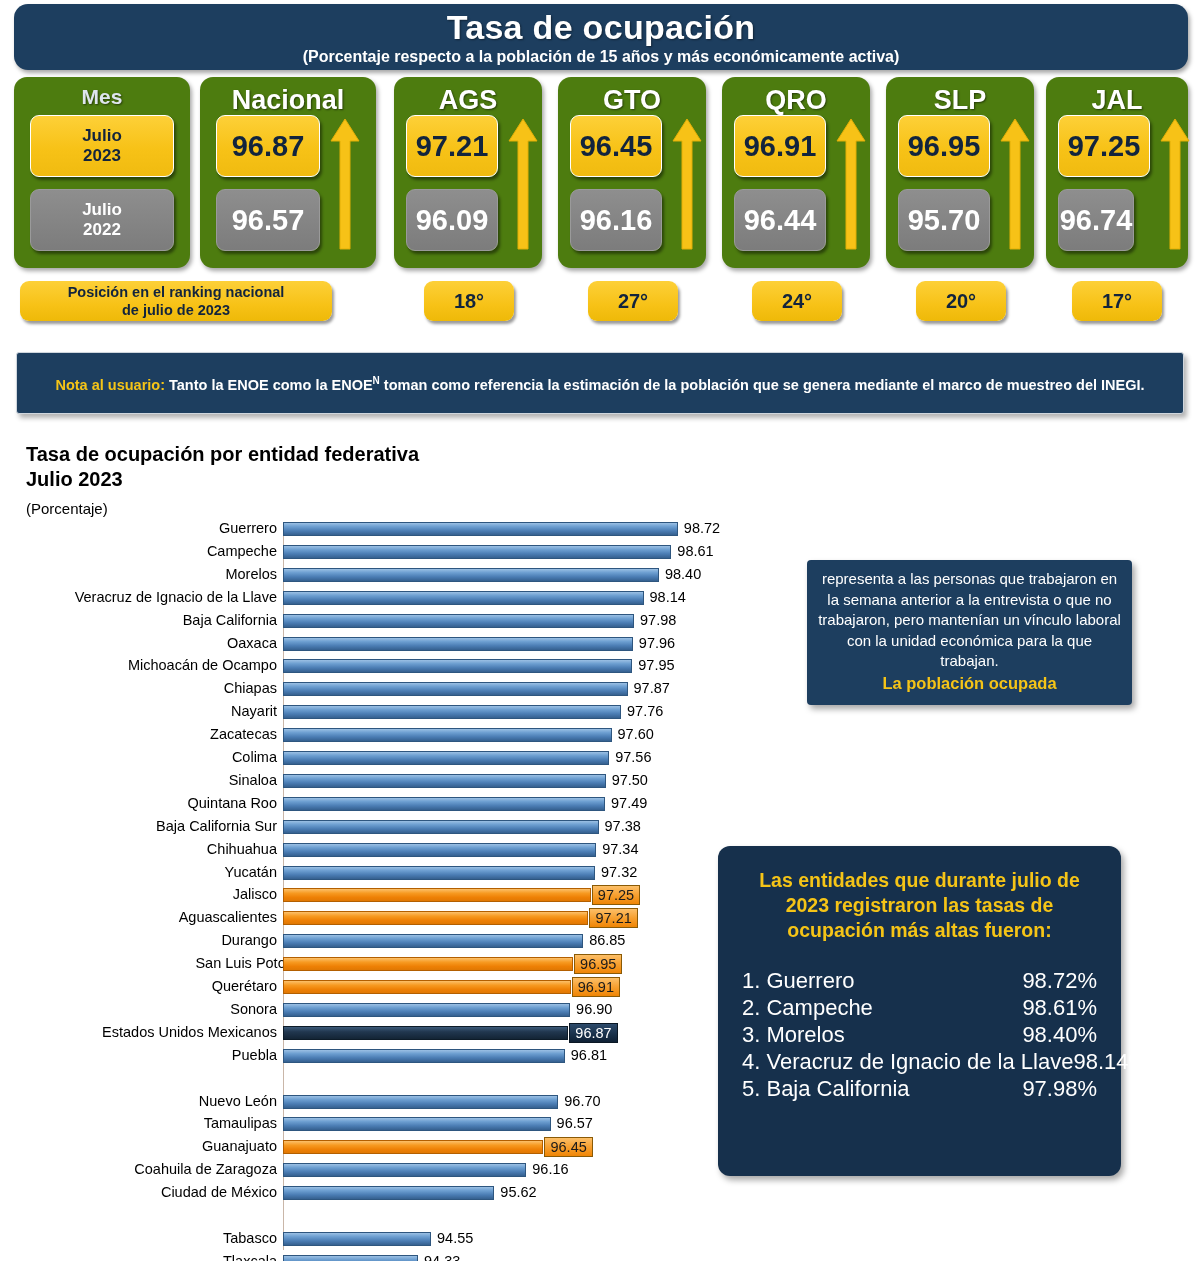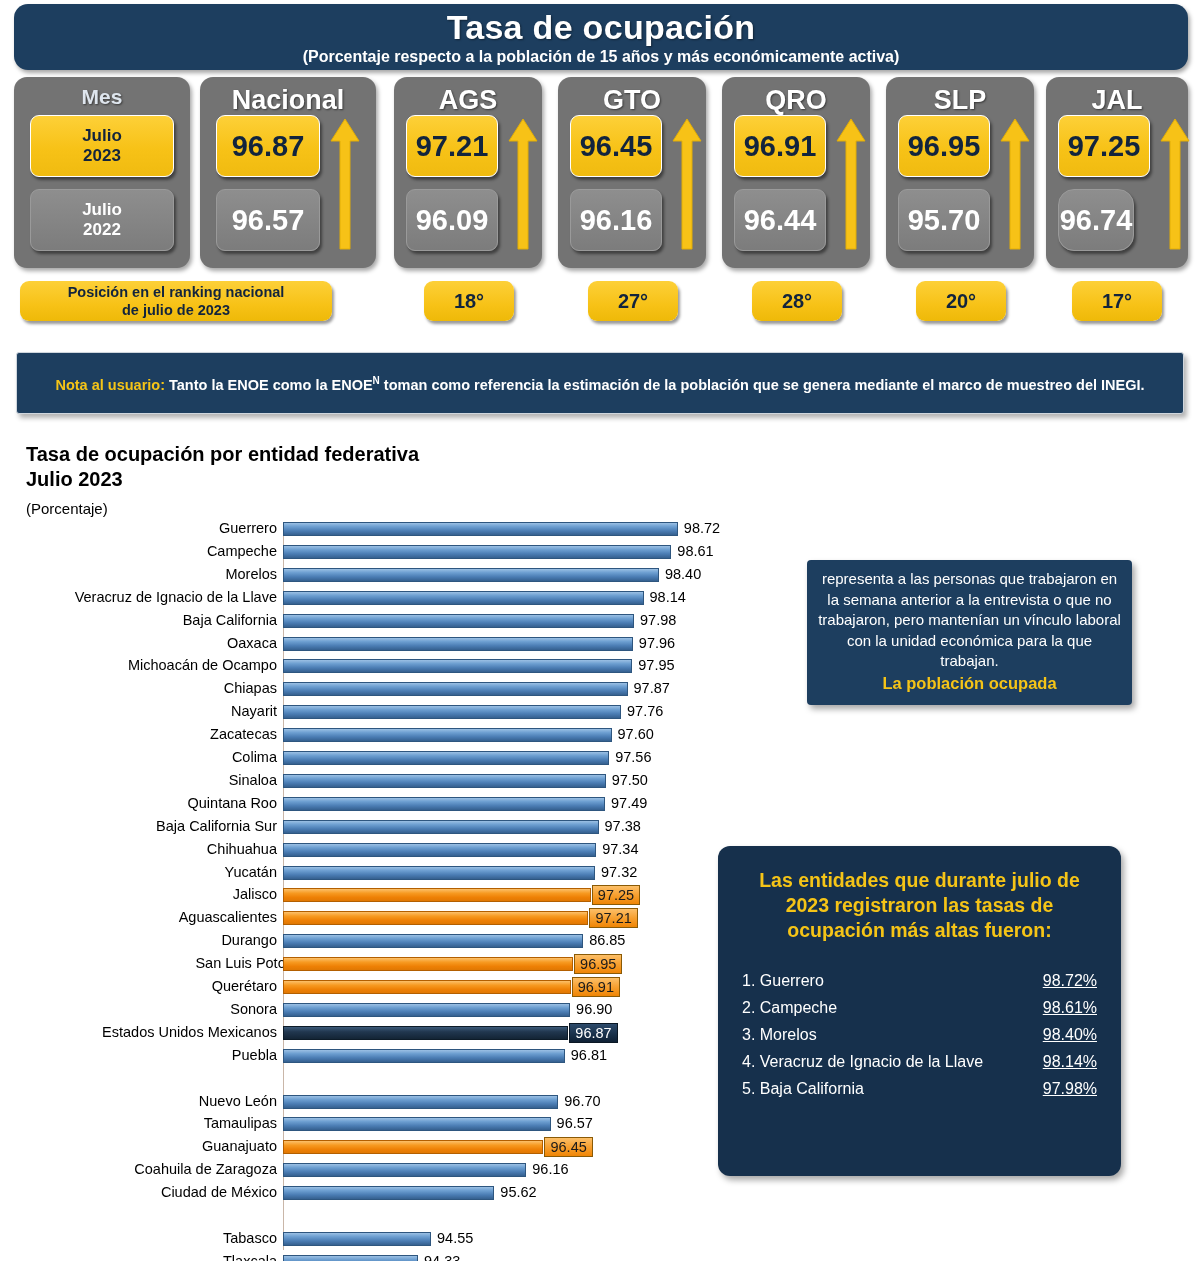--- a/index.html
+++ b/index.html
@@ -8,21 +8,21 @@
 
   
   #title-banner{position:absolute;left:14px;top:4px;width:1174px;height:66px;
     background:#1d3e5f;border-radius:14px;color:#fff;text-align:center;
     box-shadow:2px 3px 4px rgba(0,0,0,.35);}
   #title-main{font-size:34px;font-weight:bold;letter-spacing:.3px;padding-top:4px;
     text-shadow:1px 1px 2px rgba(0,0,0,.45);}
   #title-sub{font-size:16px;font-weight:bold;margin-top:1px;}
 
   
-  .kpi-card{position:absolute;top:77px;background:#737373;border-radius:13px;
+  .kpi-card{position:absolute;top:77px;background:#4d7c0f;border-radius:13px;
     box-shadow:2px 3px 4px rgba(0,0,0,.35);height:191px;}
   .kpi-name{color:#fff;font-weight:bold;text-align:center;margin-top:8px;
     text-shadow:1px 1px 2px rgba(0,0,0,.5);}
   .kpi-name.sm{font-size:21px;color:#dfe6ee;}
   .kpi-name.lg{font-size:27px;}
   .chip{border-radius:9px;box-shadow:2px 3px 3px rgba(0,0,0,.45);
     display:flex;align-items:center;justify-content:center;text-align:center;
     font-weight:bold;box-sizing:border-box;}
   .chip.yellow{background:linear-gradient(180deg,#fdd038 0%,#f7c217 55%,#f0bb10 100%);
     color:#12243d;border:1.5px solid #ffffff;}
@@ -78,24 +78,24 @@
   #def-box{position:absolute;left:807px;top:560px;width:325px;
     background:#1d3e5f;border-radius:4px;box-shadow:3px 4px 6px rgba(0,0,0,.35);
     color:#ffffff;text-align:center;padding:9px 10px 11px 10px;box-sizing:border-box;
     font-size:15px;line-height:20.5px;}
   #def-title{color:#f5c417;font-weight:bold;font-size:16.5px;line-height:22px;}
 
   #top5-box{position:absolute;left:718px;top:846px;width:403px;height:330px;
     background:#16304c;border-radius:12px;box-shadow:3px 4px 6px rgba(0,0,0,.35);
     color:#fff;padding:22px 24px 0 24px;box-sizing:border-box;}
   #top5-title{color:#f5c417;font-weight:bold;font-size:19.5px;line-height:25px;text-align:center;}
-  #top5-list{margin-top:24px;font-size:16px;line-height:27px;}
+  #top5-list{margin-top:24px;font-size:22px;line-height:27px;}
   .t5-row{display:flex;}
   .t5-name{flex:0 0 auto;white-space:nowrap;}
-  .t5-val{margin-left:auto;white-space:nowrap;text-decoration:underline;}
+  .t5-val{margin-left:auto;white-space:nowrap;}
 </style>
 </head>
 <body>
 
 <div id="title-banner">
   <div id="title-main">Tasa de ocupación</div>
   <div id="title-sub">(Porcentaje respecto a la población de 15 años y más económicamente activa)</div>
 </div>
 
 <div id="kpi-strip">
@@ -140,34 +140,34 @@
       <div class="kpi-name lg">SLP</div>
       <div class="chip yellow val" style="position:absolute;left:12px;top:38px;width:92px;height:62px;">96.95</div>
       <div class="chip grey val" style="position:absolute;left:12px;top:112px;width:92px;height:62px;">95.70</div>
       <div class="arrow-up" style="left:112px;top:40px;"><svg width="34" height="134" viewBox="0 0 34 134">
           <polygon points="17,2 31,24 22,24 22,132 12,132 12,24 3,24" fill="#f7c217" stroke="#e2ae06" stroke-width="1"></polygon>
         </svg></div>
     </div>
     <div class="kpi-card" style="left: 1046px; width: 142px;">
       <div class="kpi-name lg">JAL</div>
       <div class="chip yellow val" style="position:absolute;left:12px;top:38px;width:92px;height:62px;">97.25</div>
-      <div class="chip grey val" style="position:absolute;left:12px;top:112px;width:76px;height:62px;border-radius:16px;">96.74</div>
+      <div class="chip grey val" style="position:absolute;left:12px;top:112px;width:76px;height:62px;">96.74</div>
       <div class="arrow-up" style="left:112px;top:40px;"><svg width="34" height="134" viewBox="0 0 34 134">
           <polygon points="17,2 31,24 22,24 22,132 12,132 12,24 3,24" fill="#f7c217" stroke="#e2ae06" stroke-width="1"></polygon>
         </svg></div>
     </div>
   </div>
 
 <div id="rank-strip">
     <div class="rank-badge" style="left: 20px; width: 312px; height: 40px; font-size: 14.5px; line-height: 18px;">
       <div>Posición en el ranking nacional<br>de julio de 2023</div>
     </div>
     <div class="rank-badge" style="left: 424px; width: 90px; height: 40px; font-size: 20px;">18°</div>
     <div class="rank-badge" style="left: 588px; width: 90px; height: 40px; font-size: 20px;">27°</div>
-    <div class="rank-badge" style="left: 752px; width: 90px; height: 40px; font-size: 20px;">28°</div>
+    <div class="rank-badge" style="left: 752px; width: 90px; height: 40px; font-size: 20px;">24°</div>
     <div class="rank-badge" style="left: 916px; width: 90px; height: 40px; font-size: 20px;">20°</div>
     <div class="rank-badge" style="left: 1072px; width: 90px; height: 40px; font-size: 20px;">17°</div>
   </div>
 
 <div id="nota-box">
   <div>
     <span id="nota-label">Nota al usuario:</span><span> Tanto la ENOE como la ENOE</span><sup>N</sup><span> toman como referencia la estimación de la población que se genera mediante el marco de muestreo del INEGI.</span>
   </div>
 </div>
 

